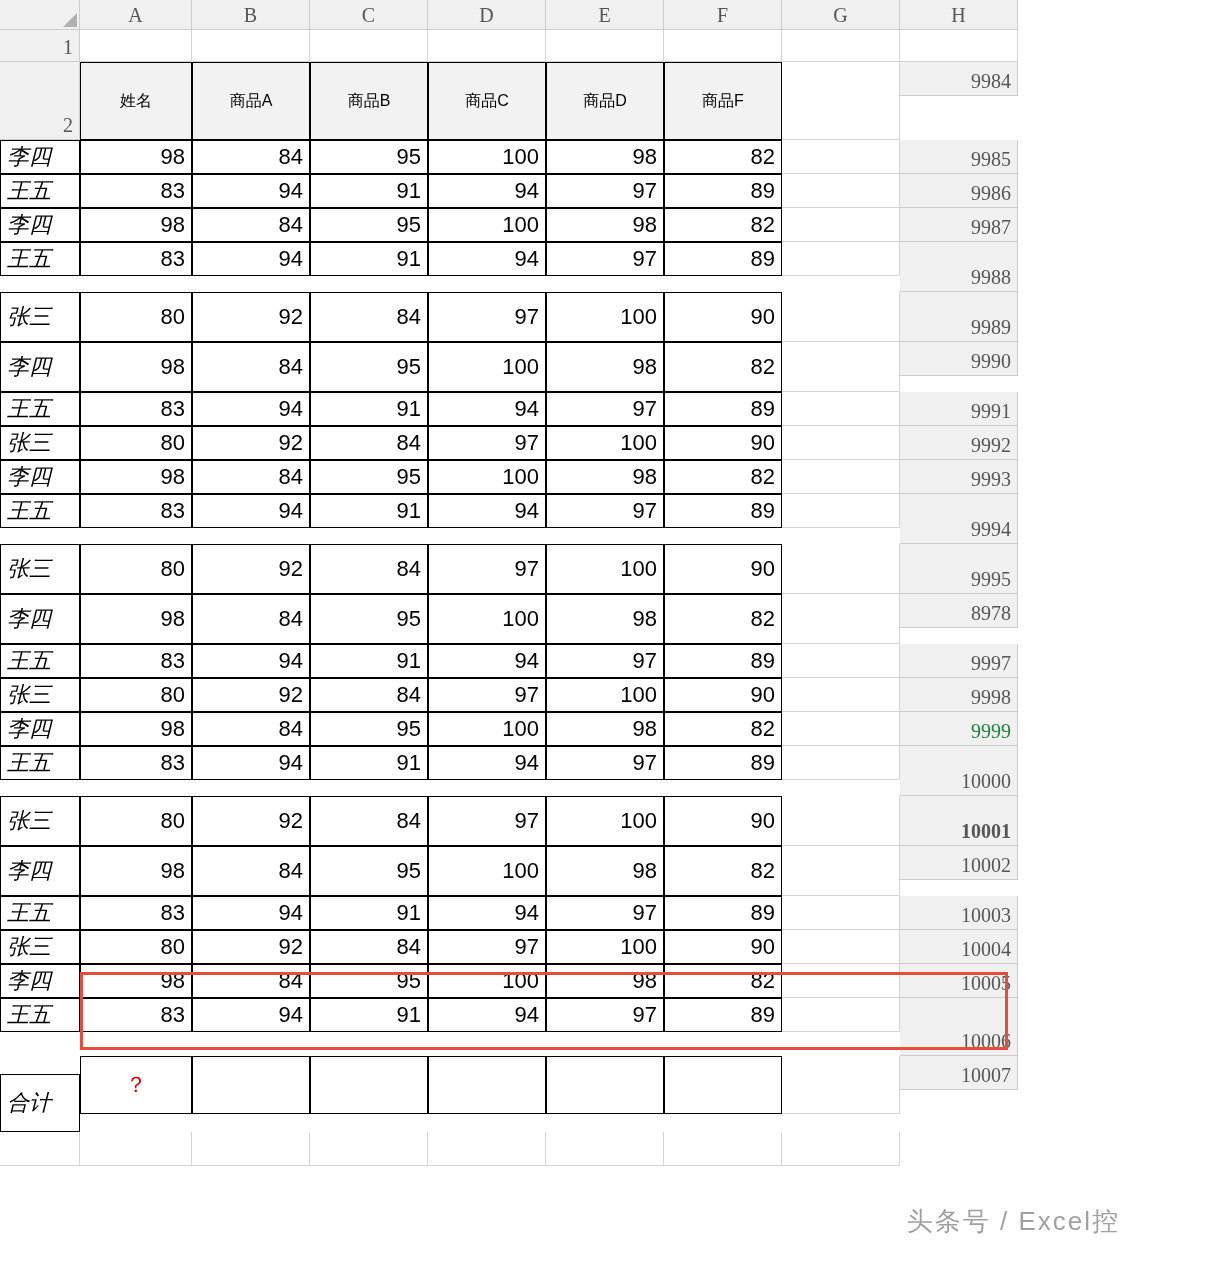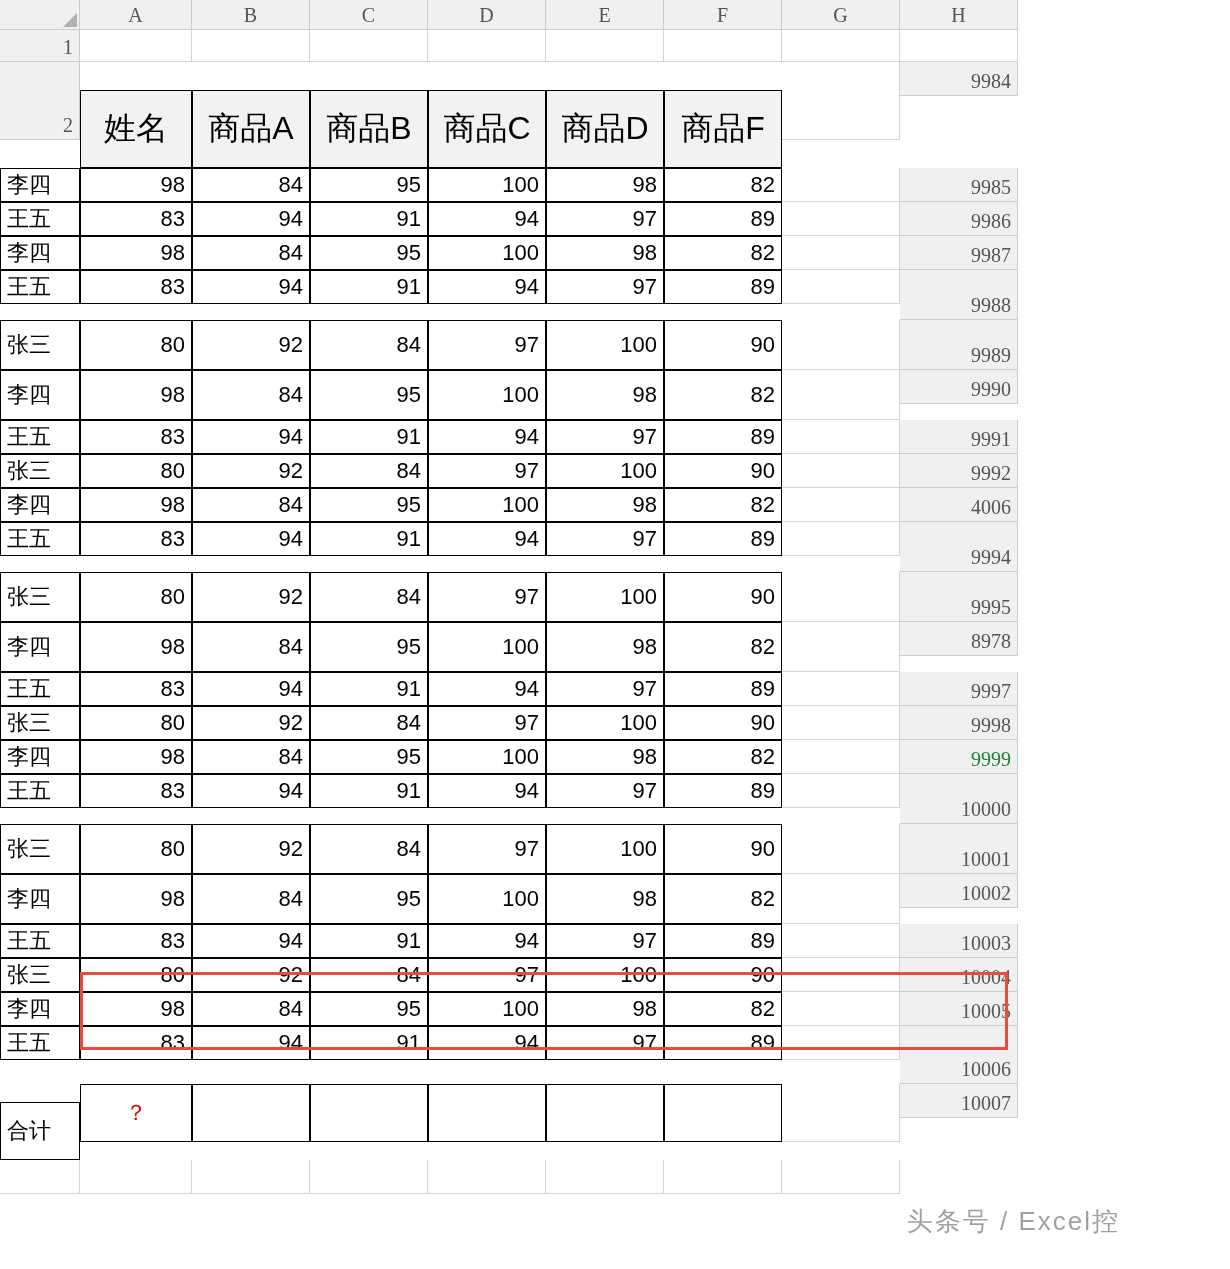--- a/index.html
+++ b/index.html
@@ -61,30 +61,29 @@
     padding: 2px 6px;
     display:flex;
     align-items:center;
     overflow:hidden;
     white-space:nowrap;
   }
   .cell.num { justify-content:flex-end; }
   .cell.txt { justify-content:flex-start; }
   .hdrcell {
     background:#f2f2f2;
-    font-size:32px;
+    font-size:16px;
     justify-content:center;
     border:1px solid #000;
-    margin-top:28px;
   }
   .datacell {
     border:1px solid #000;
     font-size:22px;
   }
-  .datacell.txt { font-family:"SimSun",serif; }
+  .datacell.txt { font-family:"SimSun",serif;font-style:italic; }
   .qmark { color:#d00; font-size:22px; text-align:center; justify-content:center; }
   .watermark {
     position:absolute;
     right:110px;
     bottom:30px;
     font-size:26px;
     color:rgba(120,120,120,0.7);
     font-family:"Microsoft YaHei",sans-serif;
     pointer-events:none;
     letter-spacing:2px;
@@ -200,21 +199,21 @@
     <div class="cell" style="height: 34px;"></div>
     <div class="rowhdr" style="height: 34px;">9992</div>
     <div class="cell datacell txt" style="height: 34px;">李四</div>
     <div class="cell datacell num" style="height: 34px;">98</div>
     <div class="cell datacell num" style="height: 34px;">84</div>
     <div class="cell datacell num" style="height: 34px;">95</div>
     <div class="cell datacell num" style="height: 34px;">100</div>
     <div class="cell datacell num" style="height: 34px;">98</div>
     <div class="cell datacell num" style="height: 34px;">82</div>
     <div class="cell" style="height: 34px;"></div>
-    <div class="rowhdr" style="height: 34px;">4006</div>
+    <div class="rowhdr" style="height: 34px;">9993</div>
     <div class="cell datacell txt" style="height: 34px;">王五</div>
     <div class="cell datacell num" style="height: 34px;">83</div>
     <div class="cell datacell num" style="height: 34px;">94</div>
     <div class="cell datacell num" style="height: 34px;">91</div>
     <div class="cell datacell num" style="height: 34px;">94</div>
     <div class="cell datacell num" style="height: 34px;">97</div>
     <div class="cell datacell num" style="height: 34px;">89</div>
     <div class="cell" style="height: 34px;"></div>
     <div class="rowhdr" style="height: 50px;">9994</div>
     <div class="cell datacell txt" style="height: 50px;">张三</div>
@@ -272,21 +271,21 @@
     <div class="cell" style="height: 34px;"></div>
     <div class="rowhdr" style="height: 50px;">10000</div>
     <div class="cell datacell txt" style="height: 50px;">张三</div>
     <div class="cell datacell num" style="height: 50px;">80</div>
     <div class="cell datacell num" style="height: 50px;">92</div>
     <div class="cell datacell num" style="height: 50px;">84</div>
     <div class="cell datacell num" style="height: 50px;">97</div>
     <div class="cell datacell num" style="height: 50px;">100</div>
     <div class="cell datacell num" style="height: 50px;">90</div>
     <div class="cell" style="height: 50px;"></div>
-    <div class="rowhdr" style="height: 50px;">10001</div>
+    <div class="rowhdr" style="height: 50px; font-weight: bold;">10001</div>
     <div class="cell datacell txt" style="height: 50px;">李四</div>
     <div class="cell datacell num" style="height: 50px;">98</div>
     <div class="cell datacell num" style="height: 50px;">84</div>
     <div class="cell datacell num" style="height: 50px;">95</div>
     <div class="cell datacell num" style="height: 50px;">100</div>
     <div class="cell datacell num" style="height: 50px;">98</div>
     <div class="cell datacell num" style="height: 50px;">82</div>
     <div class="cell" style="height: 50px;"></div>
     <div class="rowhdr" style="height: 34px;">10002</div>
     <div class="cell datacell txt" style="height: 34px;">王五</div>

